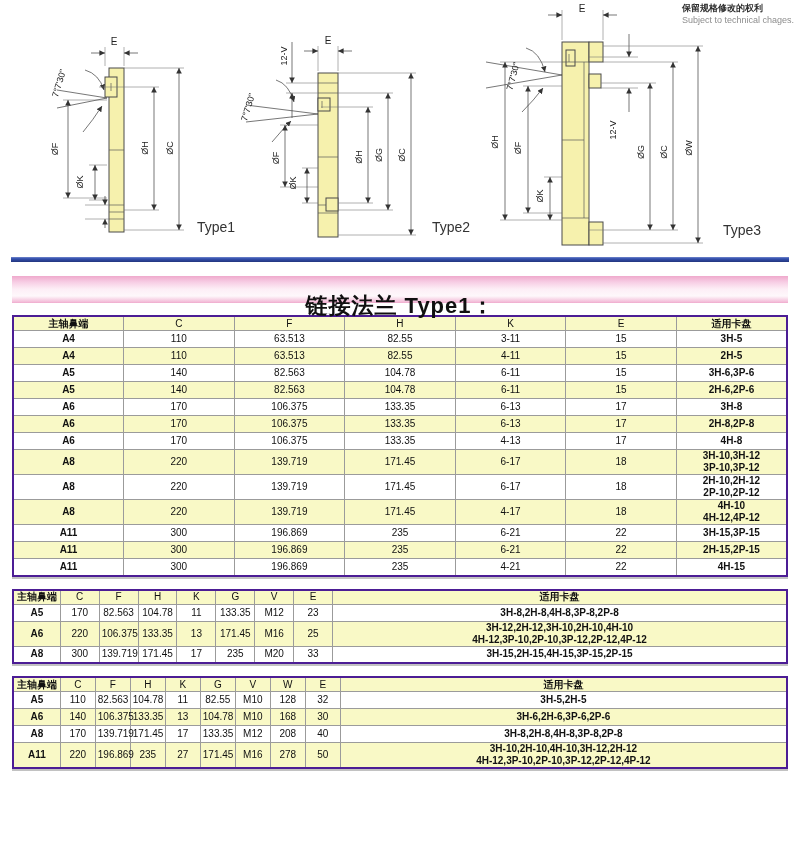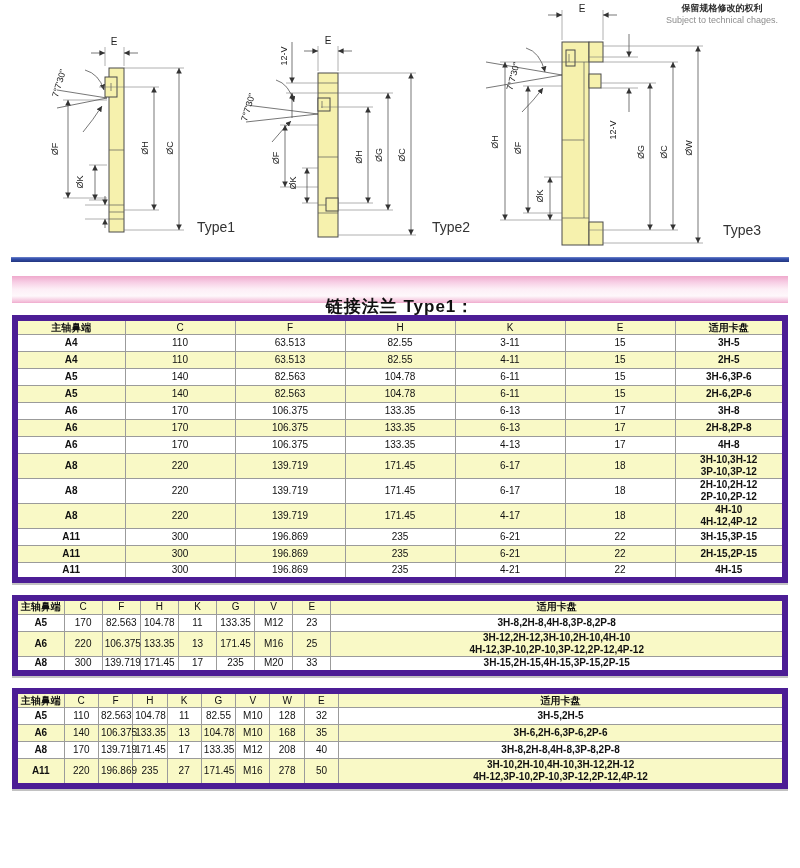--- a/index.html
+++ b/index.html
@@ -5,44 +5,44 @@
   html,body { margin:0; padding:0; }
   body {
     width:800px; height:868px; background:#fff; overflow:hidden;
     font-family:"Liberation Sans", sans-serif; position:relative;
   }
   .page { position:relative; width:800px; height:868px; }
 
   
   .drawings { position:relative; height:252px; }
   svg.diagram { position:absolute; overflow:visible; }
-  .notice { position:absolute; top:3px; right:22px; text-align:center; line-height:1.3; }
+  .notice { position:absolute; top:3px; right:6px; text-align:left; line-height:1.3; }
   .notice .cn { font-size:9px; font-weight:bold; color:#2e2e2e; }
   .notice .en { font-size:9px; color:#8d8d8d; }
 
   .fbody { fill:var(--diagram-yellow,#f6f1ad); stroke:#4a4a4a; stroke-width:1; }
   .inner { fill:none; stroke:#5a5a5a; stroke-width:0.7; }
   .dim   { fill:none; stroke:#3c3c3c; stroke-width:0.7; }
   .ext   { fill:none; stroke:#6e6e6e; stroke-width:0.55; }
   text.dlab   { font-size:9px;  fill:#222; text-anchor:middle; }
   text.elab   { font-size:10px; fill:#222; text-anchor:middle; }
   text.typelab{ font-size:14px; fill:#333; }
 
   
   .blue-bar { margin:5px 11px 0 11px; height:5px;
     background:linear-gradient(180deg,#7388cc 0%, #3350ae 35%, #24367e 100%); }
 
   
   .tblock { margin:0 12px; }
   .band { margin-top:14px; height:27px; display:flex; align-items:center; justify-content:center;
     background:linear-gradient(180deg, var(--band-pink,#efa9cc) 0%, #f7cde4 22%, #fdeef6 48%, #fef8fb 74%, #f3bcd8 96%, var(--band-pink,#efa9cc) 100%); }
-  .band span { font-size:17px; font-weight:bold; color:#101010; letter-spacing:1px;margin-top:33px; }
+  .band span { font-size:22px; font-weight:bold; color:#101010; letter-spacing:1px;margin-top:33px; }
 
   table { width:100%; border-collapse:collapse; table-layout:fixed; margin-top:12px;
-    border:6px solid #4c1d95; box-shadow:0 2px 0 rgba(120,120,120,.45); }
+    border:2px solid #4c1d95; box-shadow:0 2px 0 rgba(120,120,120,.45); }
   th, td { border:1px solid #9b9b9b; text-align:center; font-size:10px; color:#111;
     padding:0 2px; line-height:12px; }
   th { background:var(--row-yellow,#f9f9c6); font-weight:normal; height:13px; }
   th.c-first, th.c-last { font-weight:bold; }
   tbody tr { height:17px; }
   tbody tr:nth-child(even) td { background:var(--row-yellow,#f9f9c6); }
   td.c-first, td.c-last { font-weight:bold; }
   table.t2 th.c-first { width:5.4%; }  table.t2 th.c-last { width:58%; }
   table.t3 th.c-first { width:5.4%; }  table.t3 th.c-last { width:57%; }
 </style>
@@ -475,21 +475,21 @@
           </tr>
           <tr>
             <td class="c-first">A6</td>
             <td>140</td>
             <td>106.375</td>
             <td>133.35</td>
             <td>13</td>
             <td>104.78</td>
             <td>M10</td>
             <td>168</td>
-            <td>35</td>
+            <td>30</td>
             <td class="c-last">3H-6,2H-6,3P-6,2P-6</td>
           </tr>
           <tr>
             <td class="c-first">A8</td>
             <td>170</td>
             <td>139.719</td>
             <td>171.45</td>
             <td>17</td>
             <td>133.35</td>
             <td>M12</td>

